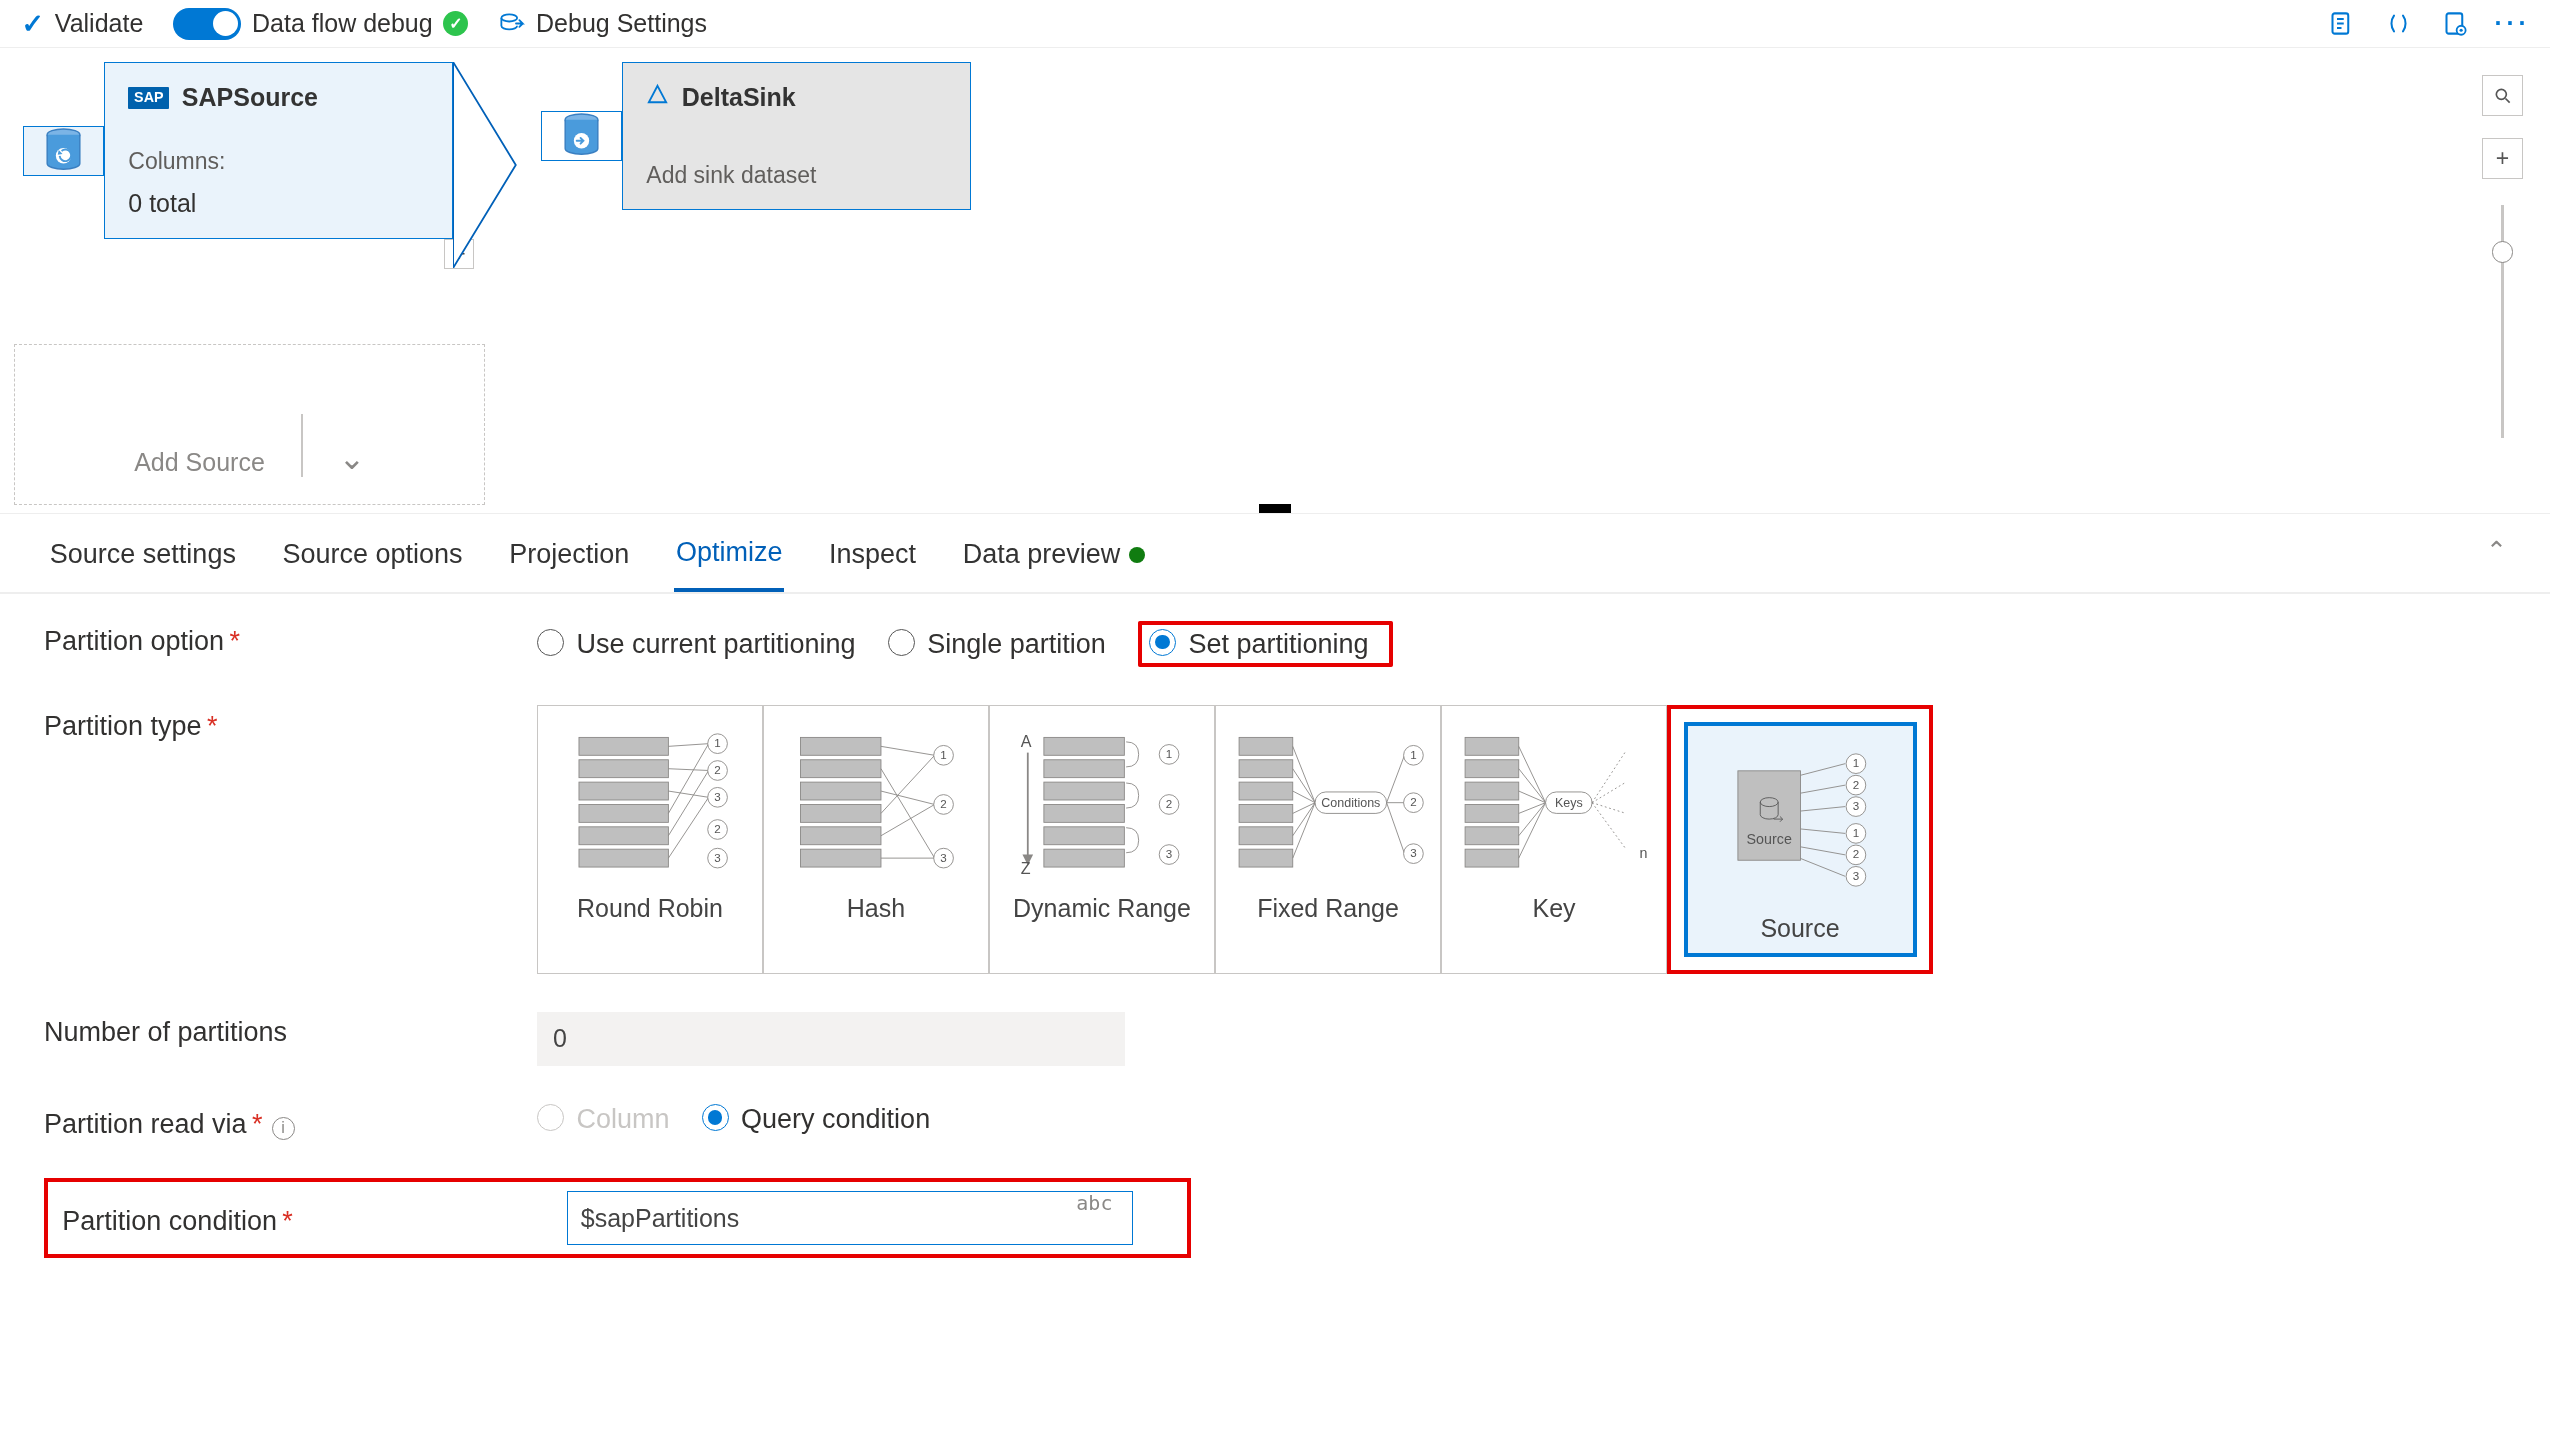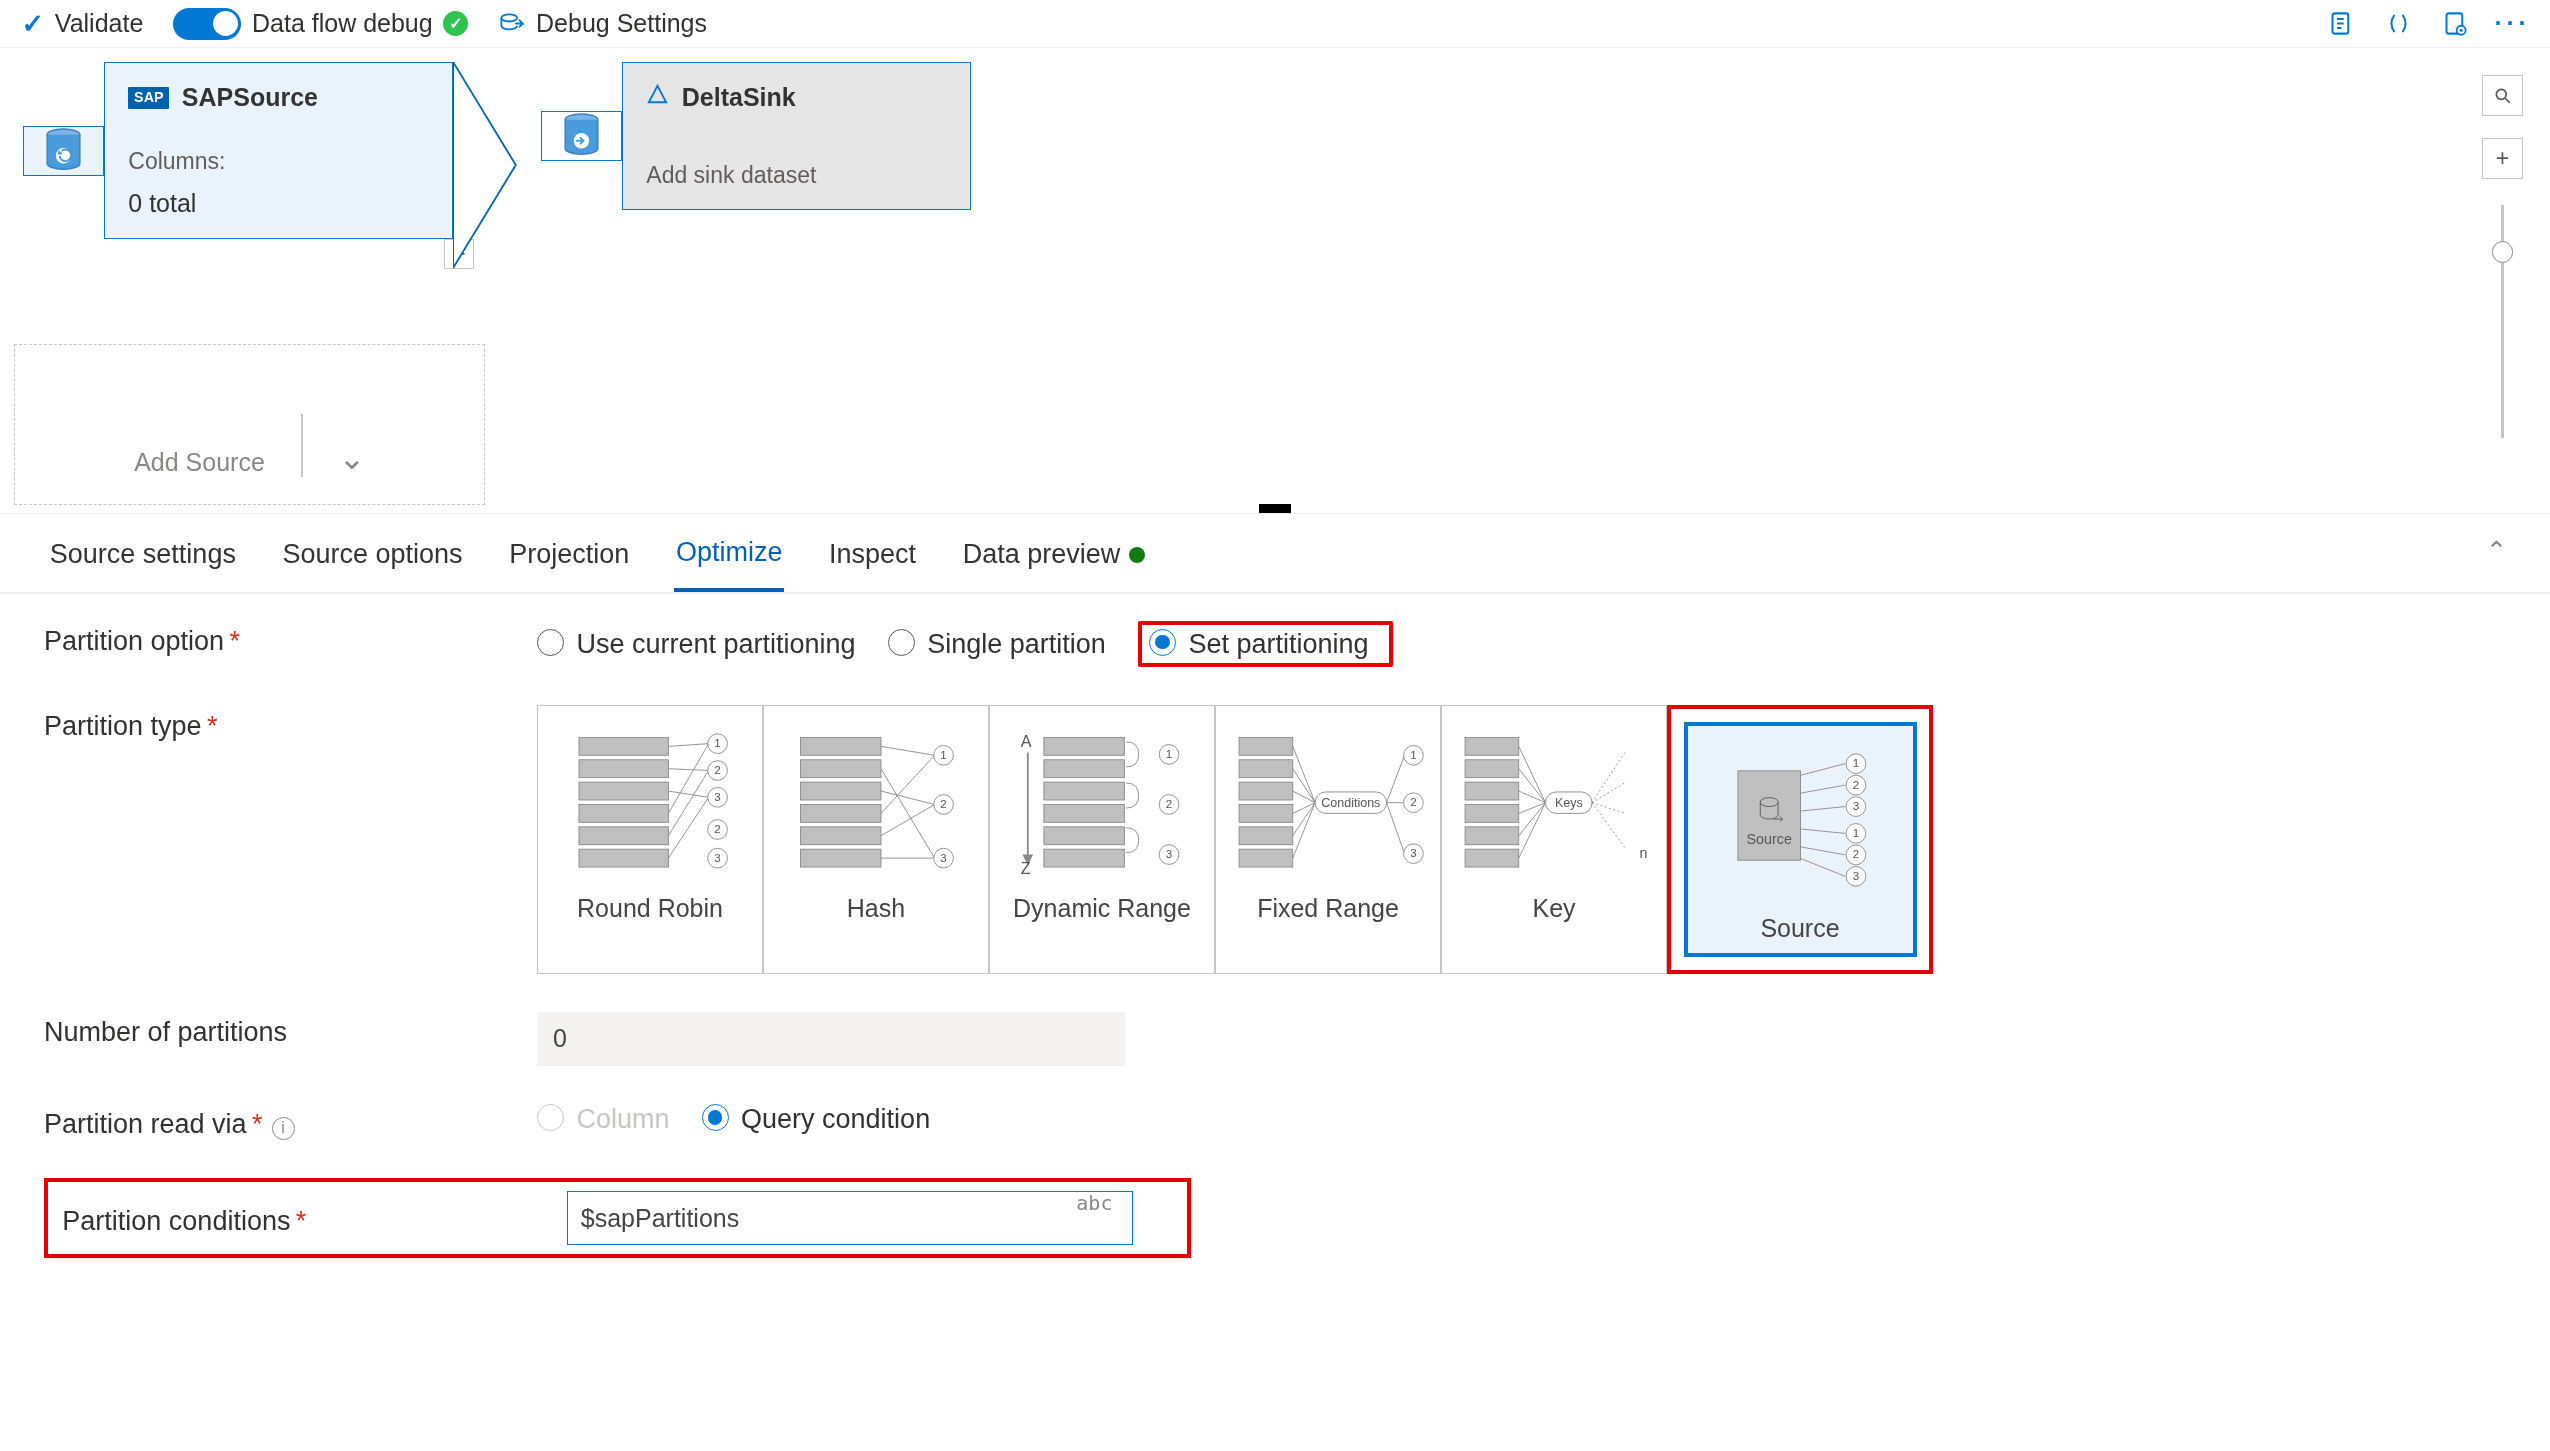--- a/index.html
+++ b/index.html
@@ -495,21 +495,21 @@
             <span class="dot"></span>
           </span>
           <span>Query condition</span>
         </label>
     </div>
   </div>
 
   <div class="row cond-row" style="margin-bottom:0">
     <span class="cond-wrap" style="display:flex;align-items:center;width:1147px">
       <div class="label" style="width:505px">
-          <span>Partition conditions</span>
+          <span>Partition condition</span>
           <span class="req">*</span>
         </div>
       <div style="position:relative;display:flex;align-items:flex-start">
         <input class="cond-inp" value="$sapPartitions" style="">
         <span class="abc">abc</span>
       </div>
     </span>
   </div>
 
 </div>

